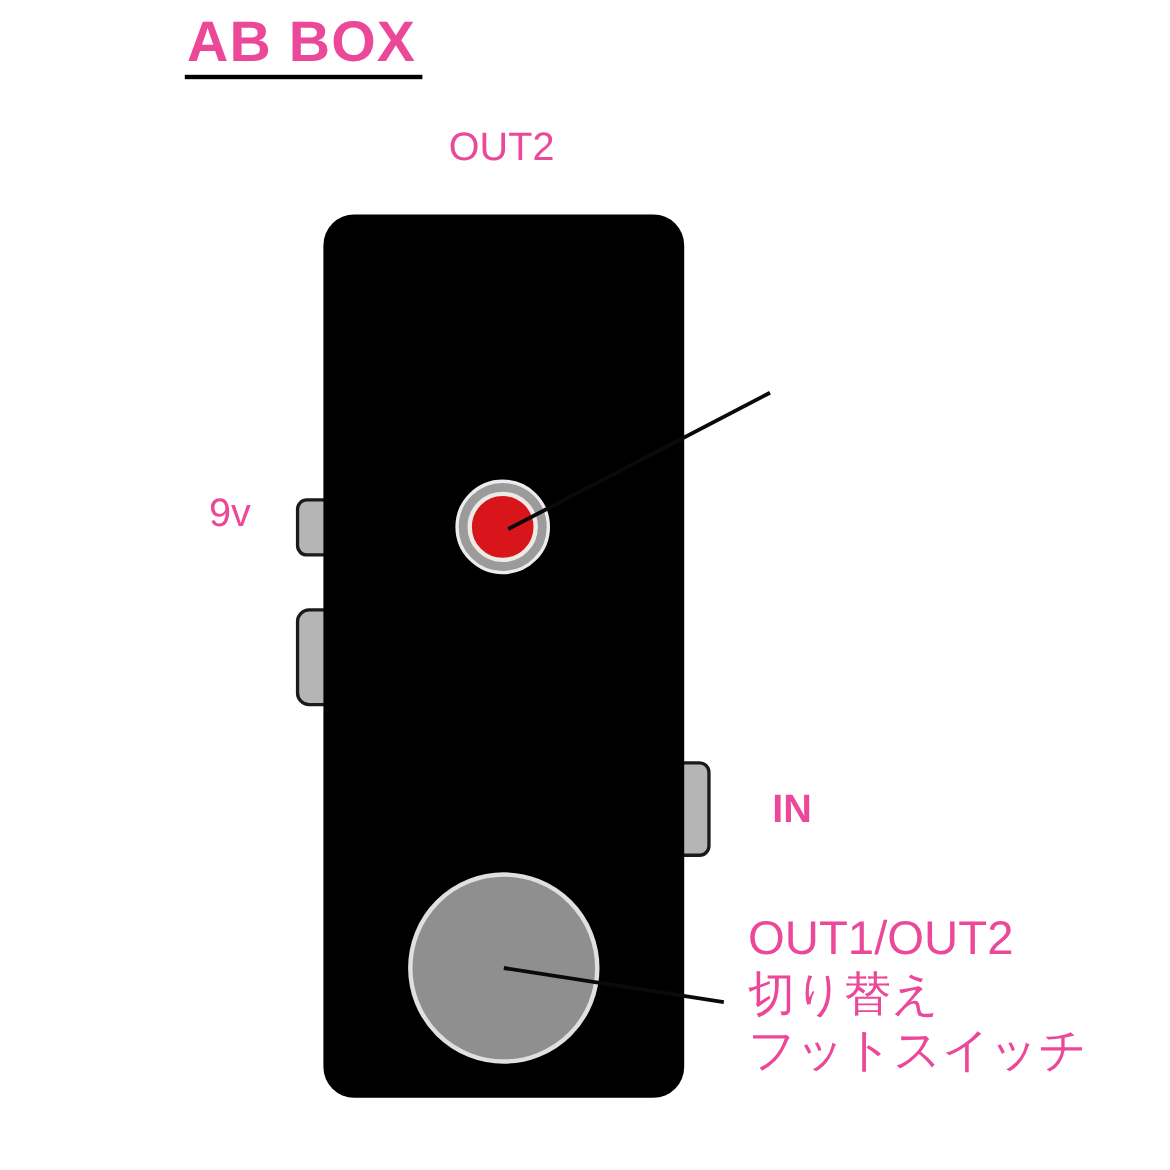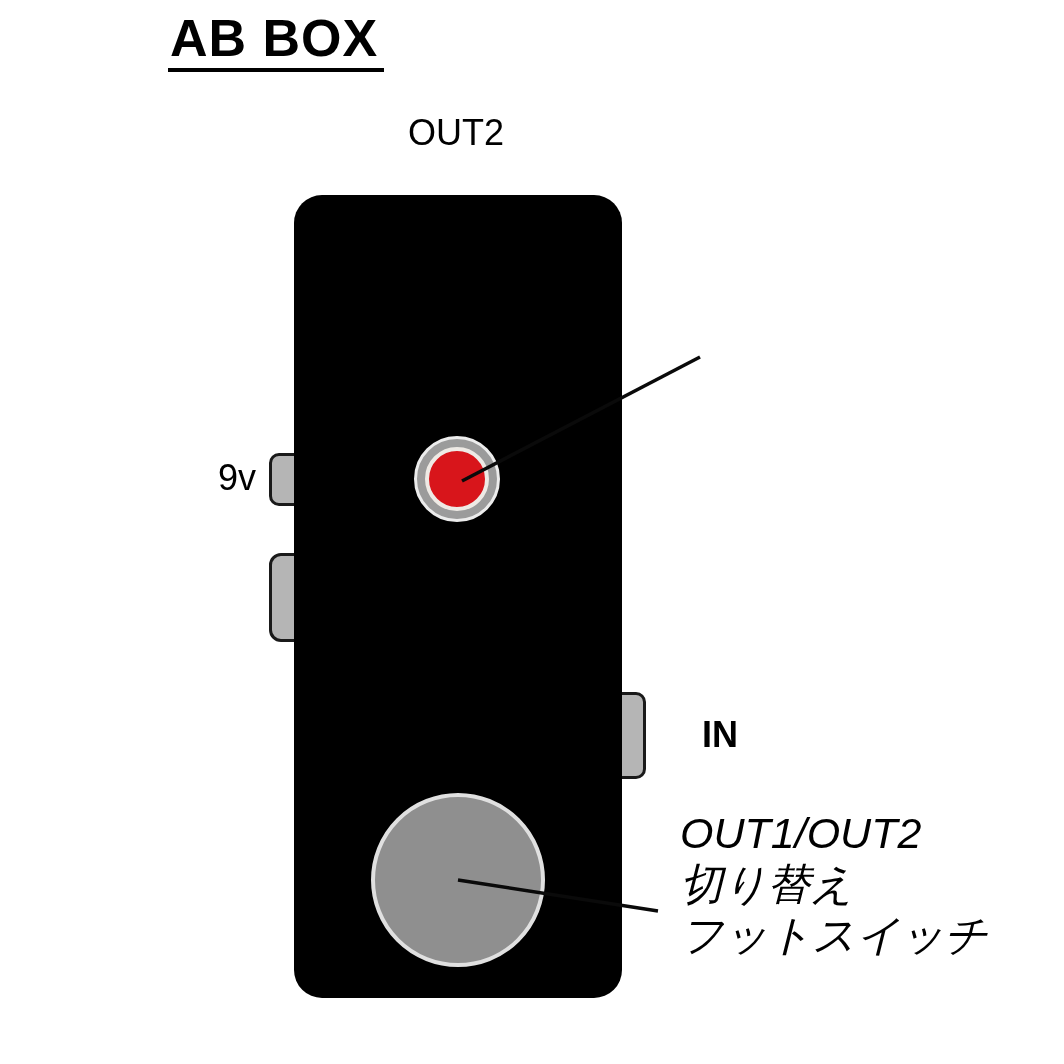--- a/index.html
+++ b/index.html
@@ -7,21 +7,21 @@
     padding: 0;
     background: #ffffff;
   }
   #canvas {
     position: relative;
     width: 1064px;
     height: 1064px;
     background: #ffffff;
     overflow: hidden;
     font-family: "Liberation Sans", "DejaVu Sans", sans-serif;
-    color: #000000;
+    color: #ec4899;
   }
   .abs { position: absolute; }
 
   
   .title {
     left: 168px;
     top: 12px;
     font-size: 52px;
     font-weight: 600;
     letter-spacing: 1px;
@@ -91,33 +91,33 @@
   }
 
   
   .port-label {
     font-size: 36px;
     line-height: 50px;
     white-space: nowrap;
     z-index: 1;
   }
   .label-out2 { left: 408px; top: 108px; }
-  .label-9v   { left: 190px; top: 453px; width: 66px; text-align: right; }
+  .label-9v   { left: 190px; top: 441px; width: 66px; }
   .label-out1 { left: 122px; top: 572px; }
   .label-in   { left: 702px; top: 710px; font-weight: bold; }
 
   
   .annotation {
     font-size: 43px;
     line-height: 52px;
     white-space: pre-line;
     z-index: 1;
   }
   .ann-led  { left: 707px; top: 303px; }
-  .ann-foot { left: 680px; top: 808px; line-height: 51px; font-style: italic; }
+  .ann-foot { left: 680px; top: 828px; line-height: 51px; }
 
   
   .leader-svg {
     left: 0;
     top: 0;
     width: 1064px;
     height: 1064px;
     z-index: 5;
     pointer-events: none;
   }

